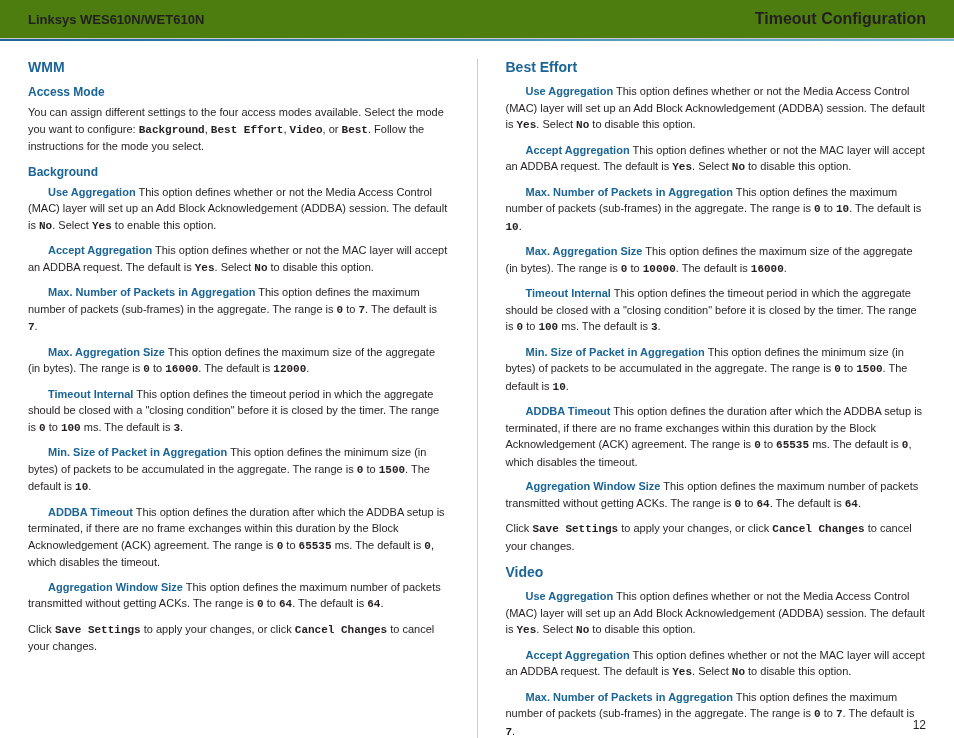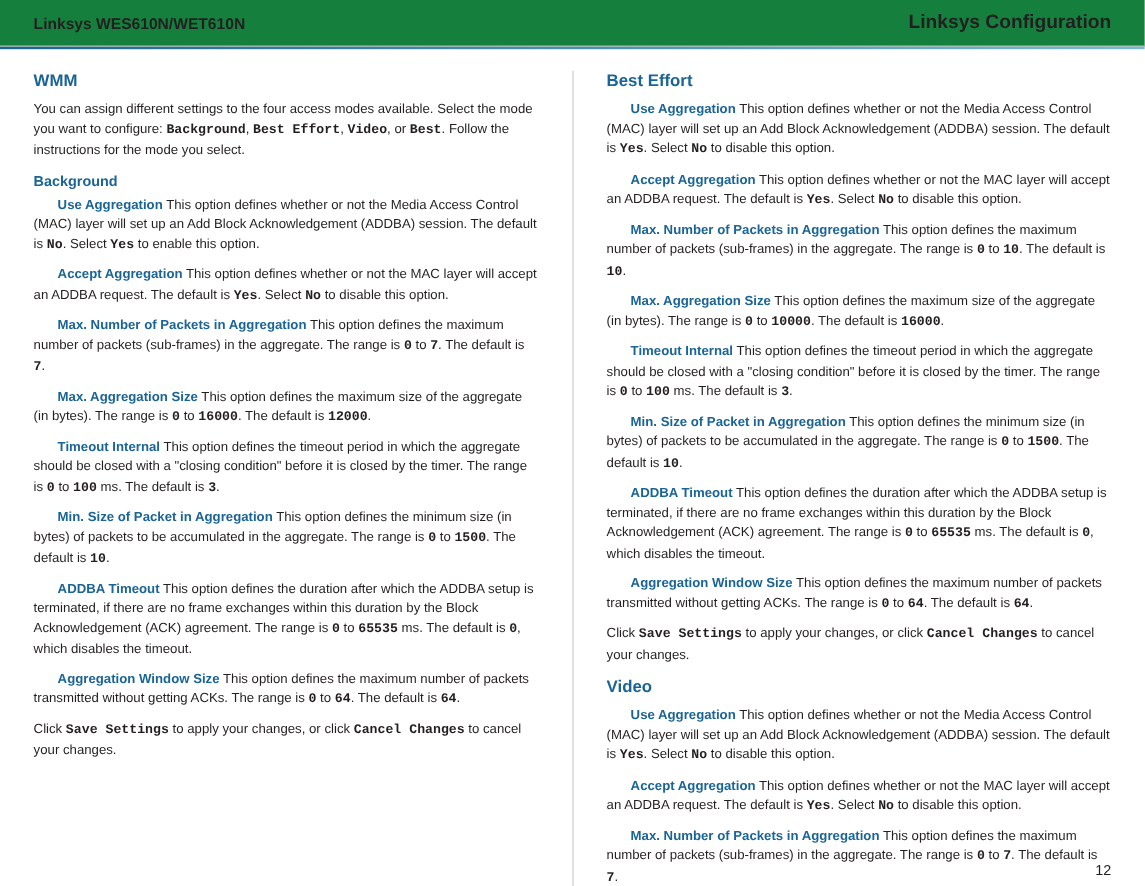--- a/index.html
+++ b/index.html
@@ -12,21 +12,21 @@
       min-height: 738px;
     }
 
     
     .header {
       display: flex;
       justify-content: space-between;
       align-items: center;
       padding: 10px 28px;
       border-bottom: 1px solid #ccc;
-      background: #15803d;
+      background: #4d7c0f;
     }
     .header-left {
       font-size: 13px;
       font-weight: bold;
       color: #231f20;
     }
     .header-right {
       font-size: 16px;
       font-weight: bold;
       color: #231f20;
@@ -105,30 +105,31 @@
       margin-bottom: 0;
     }
   </style>
 </head>
 <body>
 
 <div class="page-wrapper">
 
   <div class="header">
     <span class="header-left">Linksys WES610N/WET610N</span>
-    <span class="header-right">Linksys Configuration</span>
+    <span class="header-right">Timeout Configuration</span>
   </div>
   <div class="header-line"></div>
 
   <div class="content">
 
     <div class="column">
 
       <div class="section-title">WMM</div>
 
+      <div class="subsection-title">Access Mode</div>
       <p class="body-text">
         You can assign different settings to the four access modes available. Select the mode you want to configure: <b>Background</b>, <b>Best Effort</b>, <b>Video</b>, or <b>Best</b>. Follow the instructions for the mode you select.
       </p>
 
       <div class="subsection-title">Background</div>
 
       <p class="body-text">
         <span class="term">Use Aggregation</span>  This option defines whether or not the Media Access Control (MAC) layer will set up an Add Block Acknowledgement (ADDBA) session. The default is <b>No</b>. Select <b>Yes</b> to enable this option.
       </p>
 

